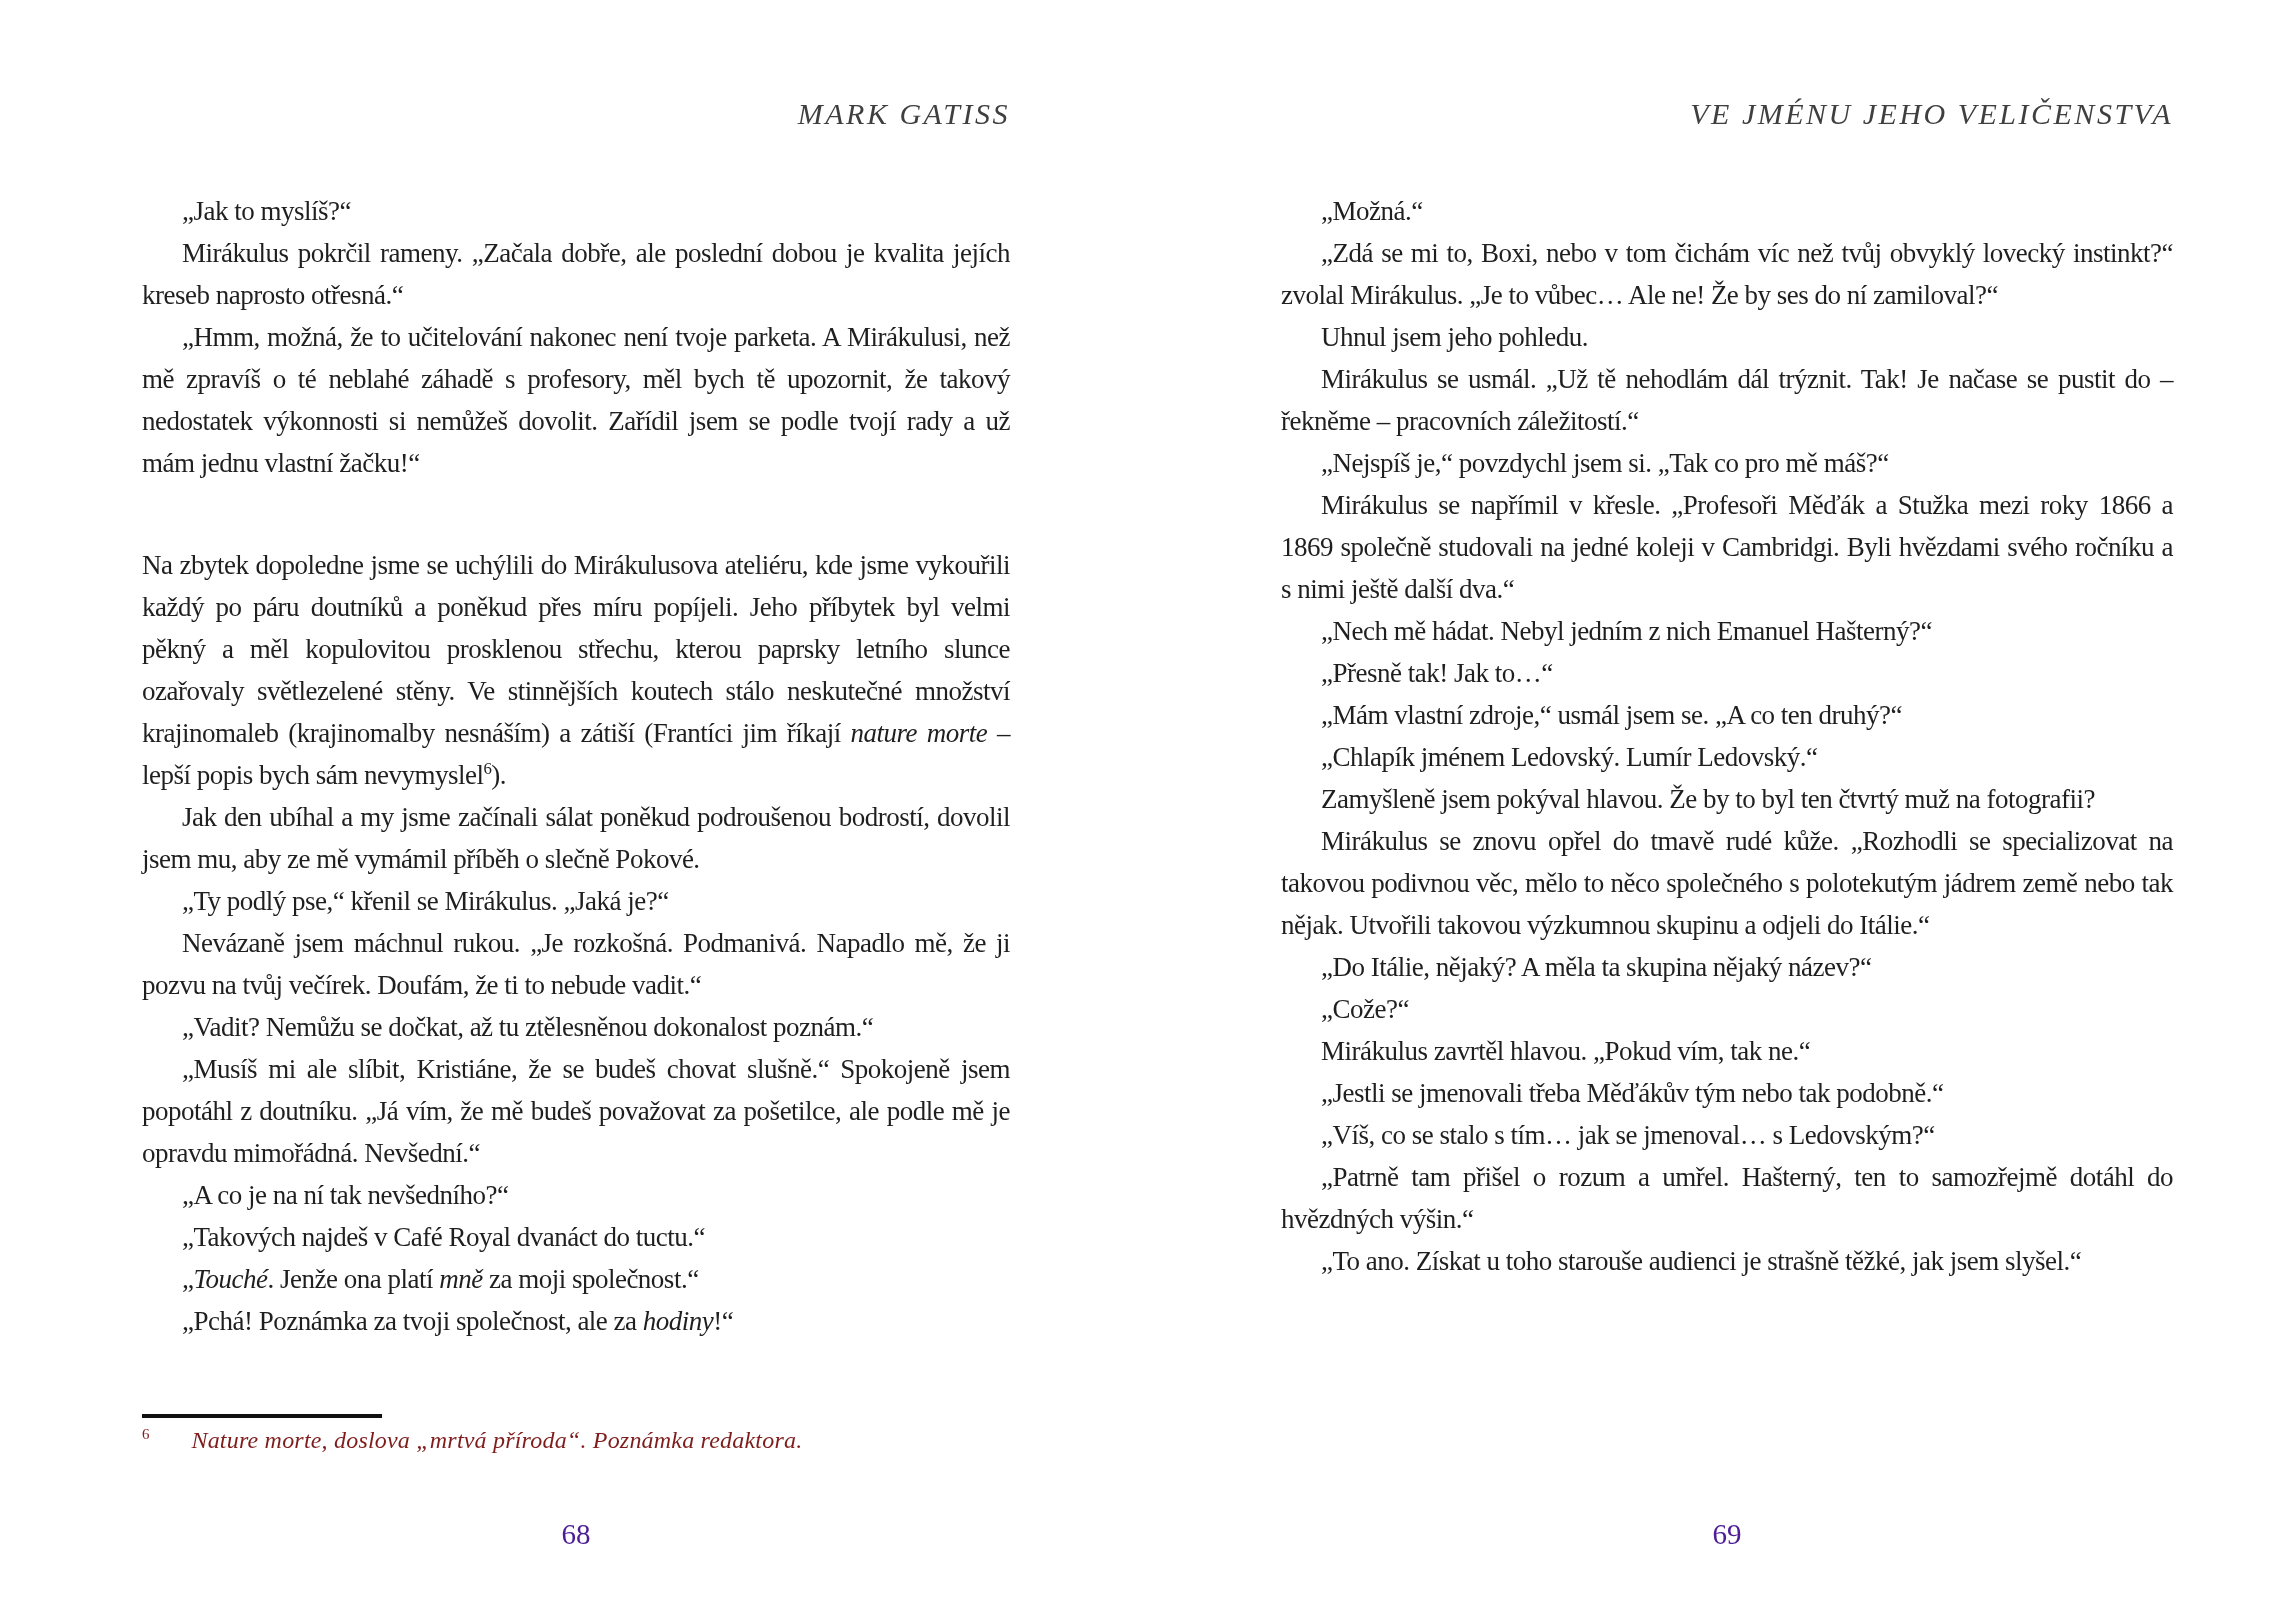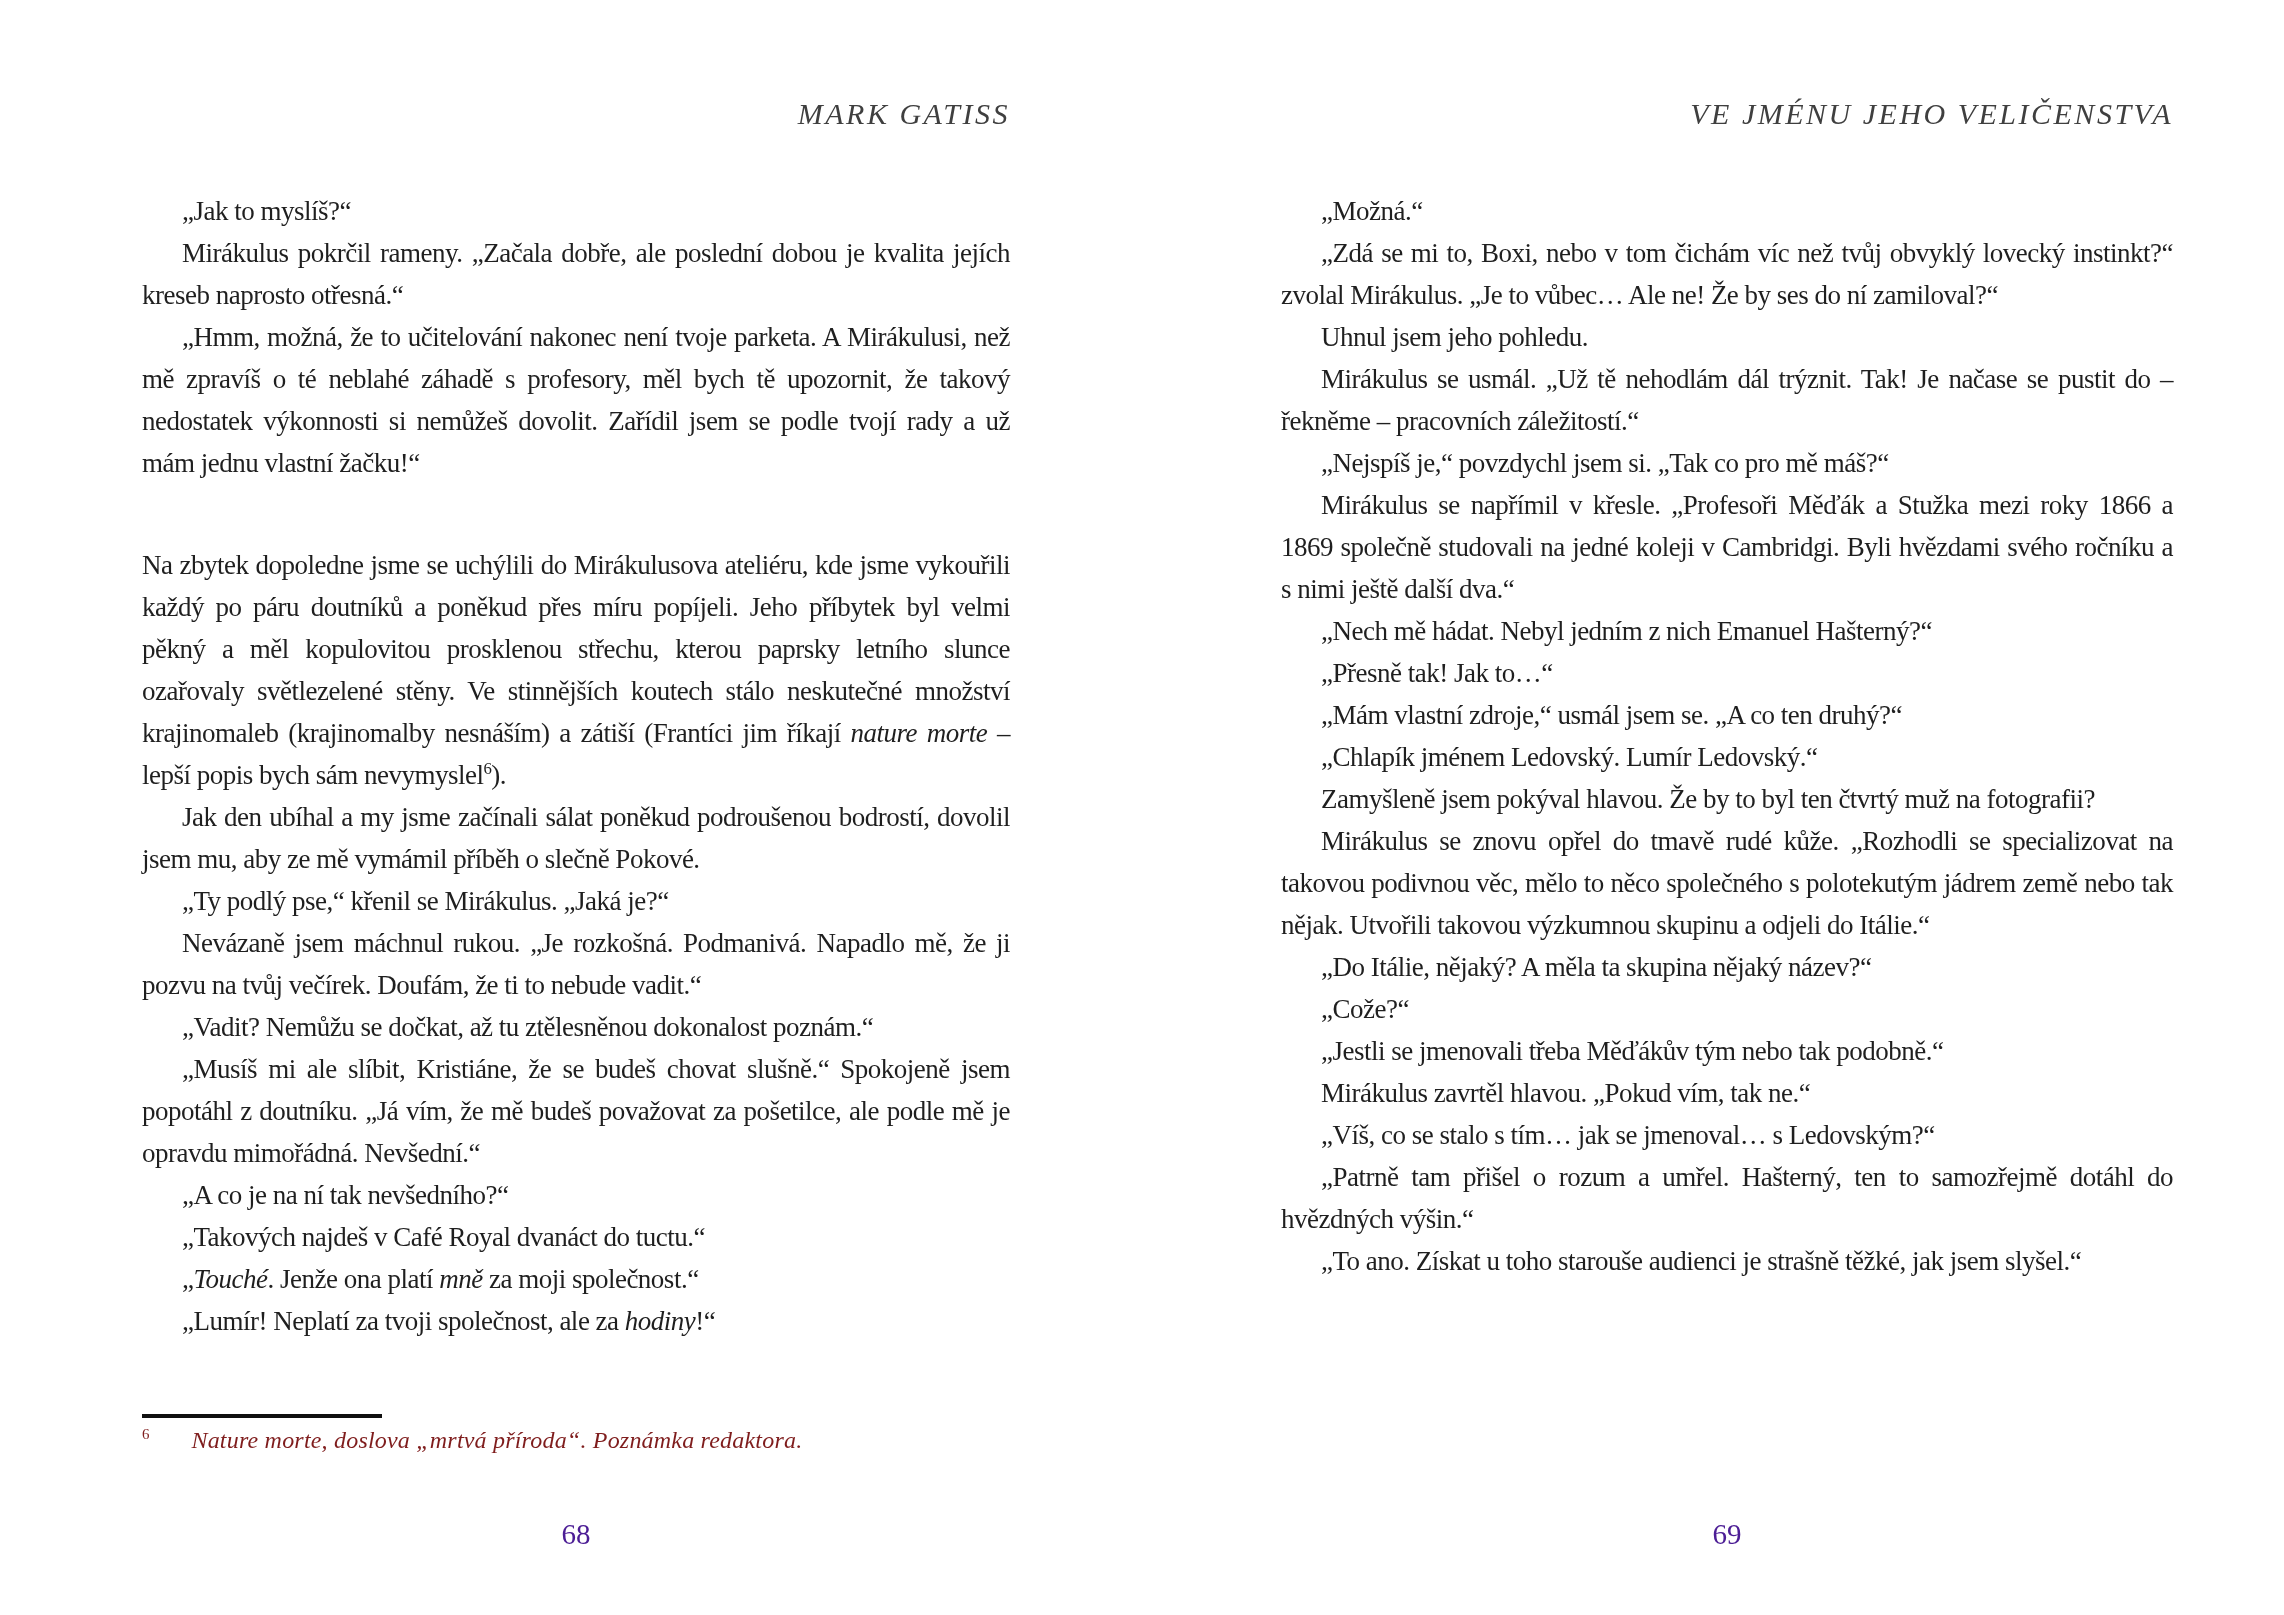--- a/index.html
+++ b/index.html
@@ -104,21 +104,21 @@
         <p class="indent"><span>„Hmm, možná, že to učitelování nakonec není tvoje parketa. A Mirákulusi, než mě zpravíš o té neblahé záhadě s profesory, měl bych tě upozornit, že takový nedostatek výkonnosti si nemůžeš dovolit. Zařídil jsem se podle tvojí rady a už mám jednu vlastní žačku!“</span></p>
         <p class="section-break"><span>Na zbytek dopoledne jsme se uchýlili do Mirákulusova ateliéru, kde jsme vykouřili každý po páru doutníků a poněkud přes míru popíjeli. Jeho příbytek byl velmi pěkný a měl kopulovitou prosklenou střechu, kterou paprsky letního slunce ozařovaly světlezelené stěny. Ve stinnějších koutech stálo neskutečné množství krajinomaleb (krajinomalby nesnáším) a zátiší (Frantíci jim říkají </span><span class="it">nature morte</span><span> – lepší popis bych sám nevymyslel</span><sup class="fn-ref">6</sup><span>).</span></p>
         <p class="indent"><span>Jak den ubíhal a my jsme začínali sálat poněkud podroušenou bodrostí, dovolil jsem mu, aby ze mě vymámil příběh o slečně Pokové.</span></p>
         <p class="indent"><span>„Ty podlý pse,“ křenil se Mirákulus. „Jaká je?“</span></p>
         <p class="indent"><span>Nevázaně jsem máchnul rukou. „Je rozkošná. Podmanivá. Napadlo mě, že ji pozvu na tvůj večírek. Doufám, že ti to nebude vadit.“</span></p>
         <p class="indent"><span>„Vadit? Nemůžu se dočkat, až tu ztělesněnou dokonalost poznám.“</span></p>
         <p class="indent"><span>„Musíš mi ale slíbit, Kristiáne, že se budeš chovat slušně.“ Spokojeně jsem popotáhl z doutníku. „Já vím, že mě budeš považovat za pošetilce, ale podle mě je opravdu mimořádná. Nevšední.“</span></p>
         <p class="indent"><span>„A co je na ní tak nevšedního?“</span></p>
         <p class="indent"><span>„Takových najdeš v Café Royal dvanáct do tuctu.“</span></p>
         <p class="indent"><span>„</span><span class="it">Touché</span><span>. Jenže ona platí </span><span class="it">mně</span><span> za moji společnost.“</span></p>
-        <p class="indent"><span>„Lumír! Neplatí za tvoji společnost, ale za </span><span class="it">hodiny</span><span>!“</span></p>
+        <p class="indent"><span>„Pchá! Poznámka za tvoji společnost, ale za </span><span class="it">hodiny</span><span>!“</span></p>
       </div>
     <div class="footnote col">
       <div class="footnote-rule"></div>
       <div class="footnote-line">
         <sup class="fn-marker">6</sup><span class="fn-text">Nature morte, doslova „mrtvá příroda“. Poznámka redaktora.</span>
       </div>
     </div>
     <div class="page-number col">68</div>
   </section>
 
@@ -132,22 +132,22 @@
         <p class="indent"><span>„Nejspíš je,“ povzdychl jsem si. „Tak co pro mě máš?“</span></p>
         <p class="indent"><span>Mirákulus se napřímil v křesle. „Profesoři Měďák a Stužka mezi roky 1866 a 1869 společně studovali na jedné koleji v Cambridgi. Byli hvězdami svého ročníku a s nimi ještě další dva.“</span></p>
         <p class="indent"><span>„Nech mě hádat. Nebyl jedním z nich Emanuel Hašterný?“</span></p>
         <p class="indent"><span>„Přesně tak! Jak to…“</span></p>
         <p class="indent"><span>„Mám vlastní zdroje,“ usmál jsem se. „A co ten druhý?“</span></p>
         <p class="indent"><span>„Chlapík jménem Ledovský. Lumír Ledovský.“</span></p>
         <p class="indent"><span>Zamyšleně jsem pokýval hlavou. Že by to byl ten čtvrtý muž na fotografii?</span></p>
         <p class="indent"><span>Mirákulus se znovu opřel do tmavě rudé kůže. „Rozhodli se specializovat na takovou podivnou věc, mělo to něco společného s polotekutým jádrem země nebo tak nějak. Utvořili takovou výzkumnou skupinu a odjeli do Itálie.“</span></p>
         <p class="indent"><span>„Do Itálie, nějaký? A měla ta skupina nějaký název?“</span></p>
         <p class="indent"><span>„Cože?“</span></p>
+        <p class="indent"><span>Mirákulus zavrtěl hlavou. „Pokud vím, tak ne.“</span></p>
         <p class="indent"><span>„Jestli se jmenovali třeba Měďákův tým nebo tak podobně.“</span></p>
-        <p class="indent"><span>Mirákulus zavrtěl hlavou. „Pokud vím, tak ne.“</span></p>
         <p class="indent"><span>„Víš, co se stalo s tím… jak se jmenoval… s Ledovským?“</span></p>
         <p class="indent"><span>„Patrně tam přišel o rozum a umřel. Hašterný, ten to samozřejmě dotáhl do hvězdných výšin.“</span></p>
         <p class="indent"><span>„To ano. Získat u toho starouše audienci je strašně těžké, jak jsem slyšel.“</span></p>
       </div>
     <div class="page-number col">69</div>
   </section>
 
 </div>
 
 </body></html>

